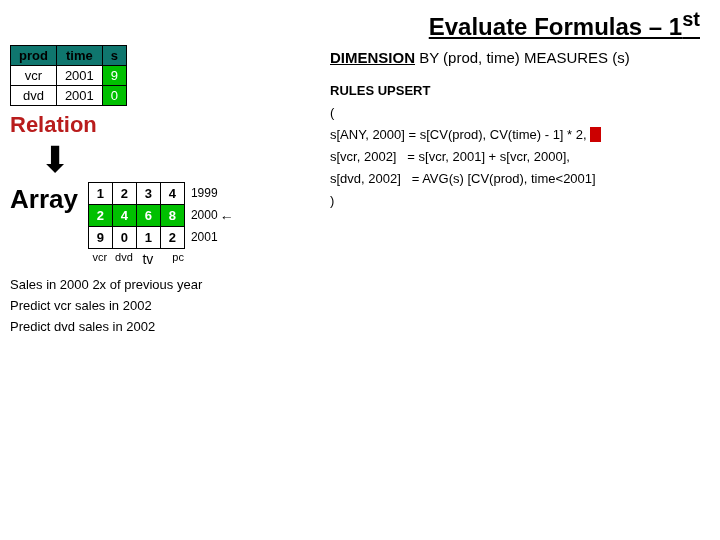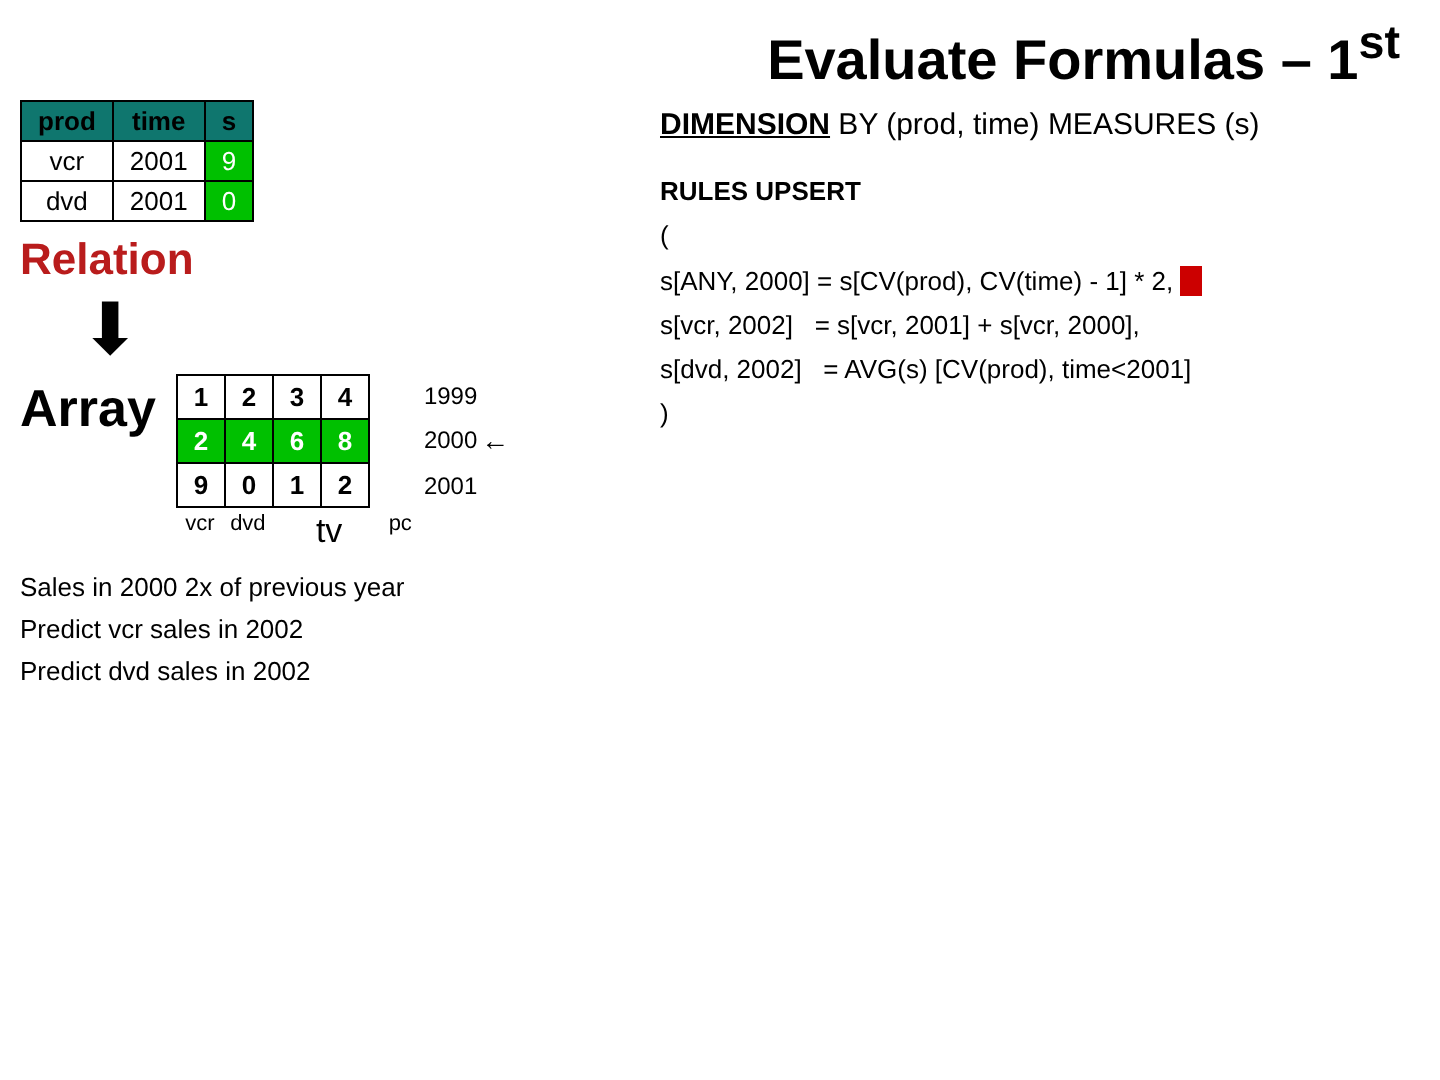--- a/index.html
+++ b/index.html
@@ -13,23 +13,24 @@
 
     
     .header {
       background: #fff;
       padding: 8px 20px 4px 20px;
       display: flex;
       align-items: center;
       justify-content: flex-end;
     }
     .header-title {
-      font-size: 28px;
-      font-weight: bold;
-      color: #000;
+      font-size: 24px;
+      font-weight: bold;
+      color: #000;
+      text-decoration: underline;
     }
 
     
     .main {
       display: flex;
       padding: 0 10px;
       gap: 20px;
     }
 
     
@@ -212,21 +213,21 @@
               <td>0</td>
               <td>1</td>
               <td>2</td>
             </tr>
           </tbody>
             </table>
 
           <div style="display:flex; margin-top:2px;">
             <span style="width:24px; text-align:center; font-size:11px;">vcr</span>
             <span style="width:24px; text-align:center; font-size:11px;">dvd</span>
-            <span style="width:24px; font-size:17px;margin-left:22px;">tv</span>
+            <span style="width:24px; text-align:center; font-size:14px;">tv</span>
             <span style="width:24px; text-align:right; font-size:11px;">pc</span>
           </div>
         </div>
 
         <div style="display:flex; flex-direction:column; justify-content:space-around; height:66px; margin-left:2px;">
           <div style="display:flex; align-items:center; gap:2px;">
             <span style="font-size:12px;">1999</span>
           </div>
           <div style="display:flex; align-items:center; gap:2px;">
             <span style="font-size:12px;">2000</span>

